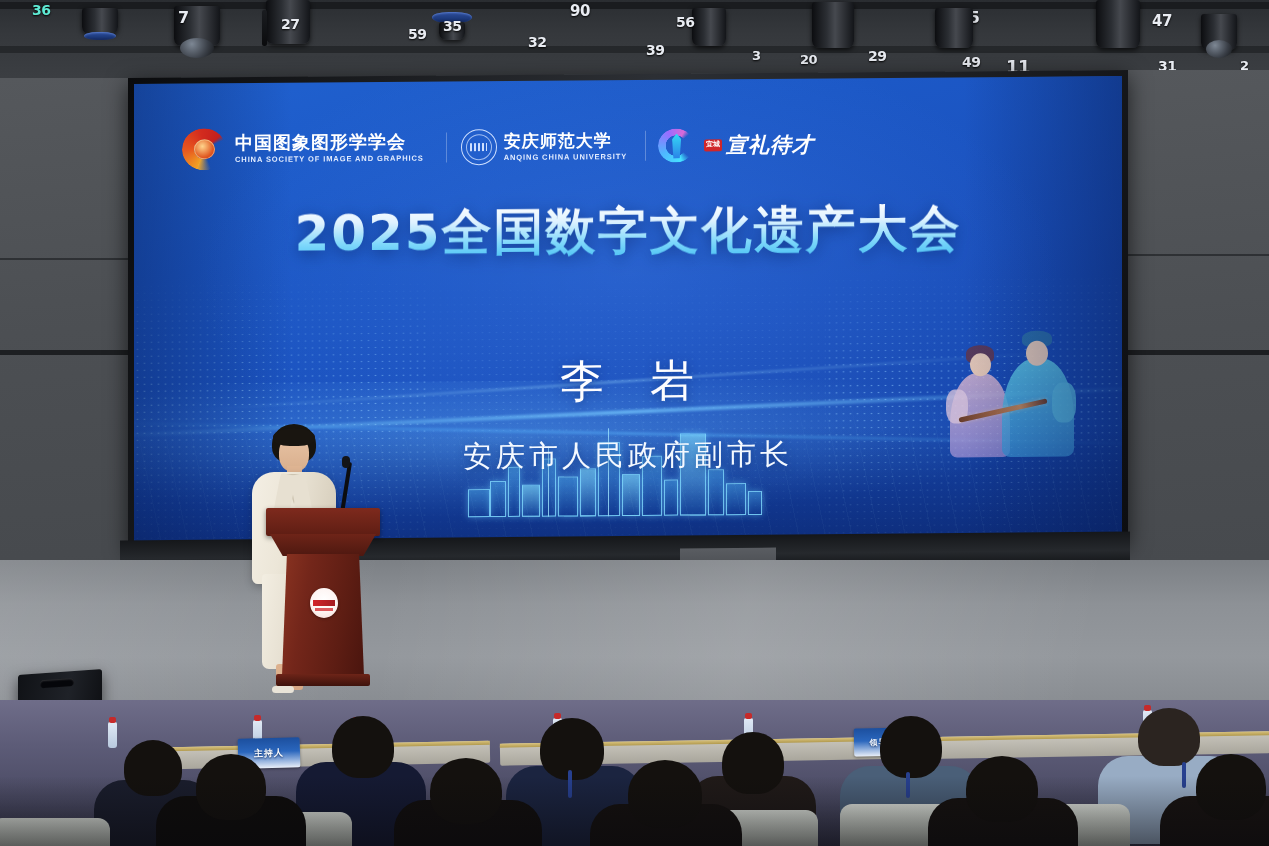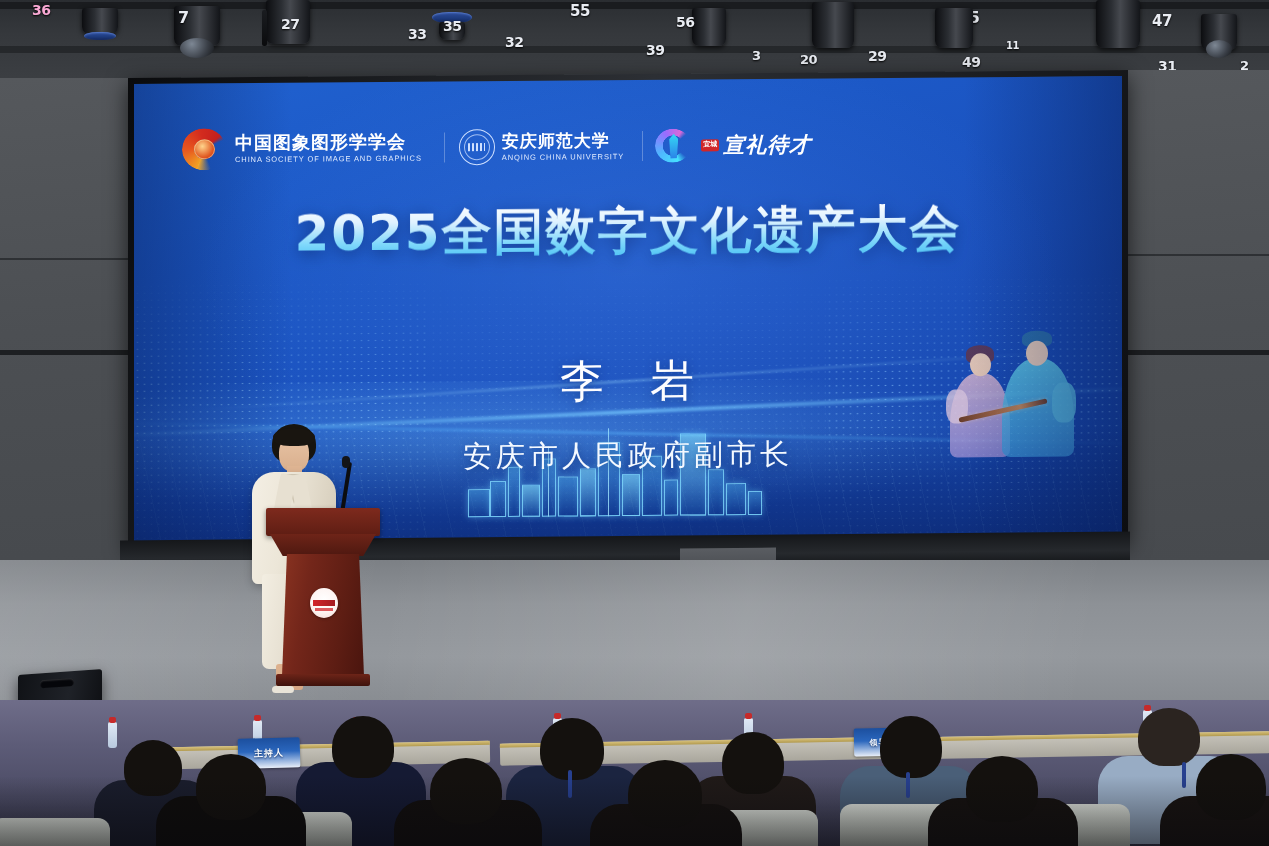--- a/index.html
+++ b/index.html
@@ -16,21 +16,21 @@
      box-shadow:0 2px 5px rgba(0,0,0,.7);}
   .lamp .yoke{position:absolute;border-radius:2px;
      background:linear-gradient(180deg,#1a1c20,#0a0b0d);}
   .lamp .cap{position:absolute;border-radius:50%/60%;
      background:linear-gradient(180deg,#2f4f9d 0%,#1d3a7d 60%,#14275a 100%);
      box-shadow:inset 0 1px 2px rgba(130,170,255,.5);}
   .lamp .lens{position:absolute;border-radius:50%;
      background:radial-gradient(circle at 35% 30%,#7d8794 0%,#3a3f47 60%,#15171a 100%);}
   .lampnum{position:absolute;color:#e9ecf2;font-family:"DejaVu Sans",sans-serif;
      font-weight:700;text-shadow:0 1px 2px #000;letter-spacing:-.5px;}
-  .lampnum.amber{color:#f9a8d4;}
+  .lampnum.amber{color:#5eead4;}
 
   
   .wall{position:absolute;background:linear-gradient(175deg,#55585c 0%,#4c4f53 45%,#45484c 100%);}
   .wall.left{left:0;top:78px;width:132px;height:560px;}
   .wall.right{left:1118px;top:70px;width:151px;height:580px;}
   .wall.top-strip{left:0;top:78px;width:1269px;height:26px;
     background:linear-gradient(180deg,#3a3d41,#4a4d51);}
   .wall-seam{position:absolute;height:2px;background:rgba(20,22,25,.55);}
   .wall-seam.dark{height:5px;background:#1d1f22;}
 
@@ -97,21 +97,21 @@
     background:conic-gradient(from 200deg,#f0a024 0deg,#e8561f 70deg,#d32b1e 150deg,#c5201c 210deg,rgba(0,0,0,0) 225deg,rgba(0,0,0,0) 320deg,#f2a82a 360deg);
     -webkit-mask:radial-gradient(circle at 50% 50%,transparent 0 9.5px,#000 10px);
             mask:radial-gradient(circle at 50% 50%,transparent 0 9.5px,#000 10px);}
   .csig-globe{position:absolute;left:12px;top:11px;width:21px;height:20px;border-radius:50%;
     background:radial-gradient(circle at 40% 35%,#ffd48c,#e05a22 60%,#c2211b);
     box-shadow:inset 0 0 0 1px rgba(255,220,160,.6);}
   .logo-text{margin-left:7px;color:#ffffff;line-height:1;}
   .logo-cn{font-size:18px;font-weight:700;letter-spacing:1px;white-space:nowrap;
     font-family:"DejaVu Sans","Liberation Sans",sans-serif;}
   .logo-en{font-size:7.5px;letter-spacing:.9px;margin-top:4px;white-space:nowrap;
-    color:#e2ecff;font-weight:400;}
+    color:#e2ecff;font-weight:700;}
   .divider-v{width:1px;height:30px;background:rgba(255,255,255,.28);margin:0 16px;}
   .anu-seal{position:relative;width:34px;height:34px;border-radius:50%;
     border:1.6px solid #cfe0ff;}
   .anu-seal:before{content:"";position:absolute;left:4px;top:4px;right:4px;bottom:4px;
     border-radius:50%;border:1px solid rgba(207,224,255,.75);}
   .anu-seal:after{content:"";position:absolute;left:8px;top:13px;width:17px;height:8px;
     background:repeating-linear-gradient(90deg,#cfe0ff 0 2px,transparent 2px 4px);}
   .xlt-mark{position:relative;width:40px;height:38px;}
   .xlt-ring{position:absolute;left:0;top:2px;width:36px;height:34px;border-radius:50%;
     background:conic-gradient(from 160deg,#45e2ff,#4fb6ff 80deg,#9a6cff 170deg,#d86ad8 230deg,rgba(0,0,0,0) 250deg,rgba(0,0,0,0) 330deg,#45e2ff 360deg);
@@ -265,35 +265,35 @@
     <div class="cap" style="left:0;top:0;width:40px;height:11px;"></div>
     <div class="body" style="width:26px;height:18px;left:7px;top:10px;"></div>
   </div>
 
   <div class="lampnum" style="left:443px;top:18px;font-size:14px;">35</div>
 
   <div class="lamp" style="left:686px;top:2px;width:46px;height:52px;">
     <div class="body" style="width:34px;height:38px;left:6px;top:6px;"></div>
   </div>
   <div class="lampnum" style="left:281px;top:16px;font-size:14px;">27</div>
-  <div class="lampnum" style="left:408px;top:26px;font-size:14px;">33</div>
-  <div class="lampnum" style="left:505px;top:34px;font-size:14px;">32</div>
-  <div class="lampnum" style="left:570px;top:2px;font-size:15px;">55</div>
+  <div class="lampnum" style="left:408px;top:26px;font-size:14px;">59</div>
+  <div class="lampnum" style="left:528px;top:34px;font-size:14px;">32</div>
+  <div class="lampnum" style="left:570px;top:2px;font-size:15px;">90</div>
 
   <div class="lamp" style="left:806px;top:0px;width:54px;height:60px;">
     <div class="body" style="width:42px;height:46px;left:6px;top:2px;"></div>
   </div>
   <div class="lampnum" style="left:676px;top:14px;font-size:14px;">56</div>
   <div class="lampnum" style="left:646px;top:42px;font-size:14px;">39</div>
   <div class="lampnum" style="left:752px;top:48px;font-size:13px;">3</div>
   <div class="lampnum" style="left:800px;top:52px;font-size:13px;">20</div>
   <div class="lampnum" style="left:868px;top:48px;font-size:14px;">29</div>
   <div class="lampnum" style="left:958px;top:8px;font-size:16px;">45</div>
   <div class="lampnum" style="left:962px;top:54px;font-size:14px;">49</div>
-  <div class="lampnum" style="left:1006px;top:40px;font-size:10px;">11</div>
+  <div class="lampnum" style="left:1006px;top:56px;font-size:18px;">11</div>
   <div class="lampnum" style="left:1152px;top:12px;font-size:15px;">47</div>
   <div class="lampnum" style="left:1158px;top:58px;font-size:14px;">31</div>
   <div class="lampnum" style="left:1240px;top:58px;font-size:13px;">2</div>
 
   <div class="lamp" style="left:930px;top:4px;width:48px;height:52px;">
     <div class="body" style="width:38px;height:40px;left:5px;top:4px;"></div>
   </div>
   <div class="lamp" style="left:1090px;top:0px;width:56px;height:60px;">
     <div class="body" style="width:44px;height:48px;left:6px;top:0px;"></div>
   </div>

